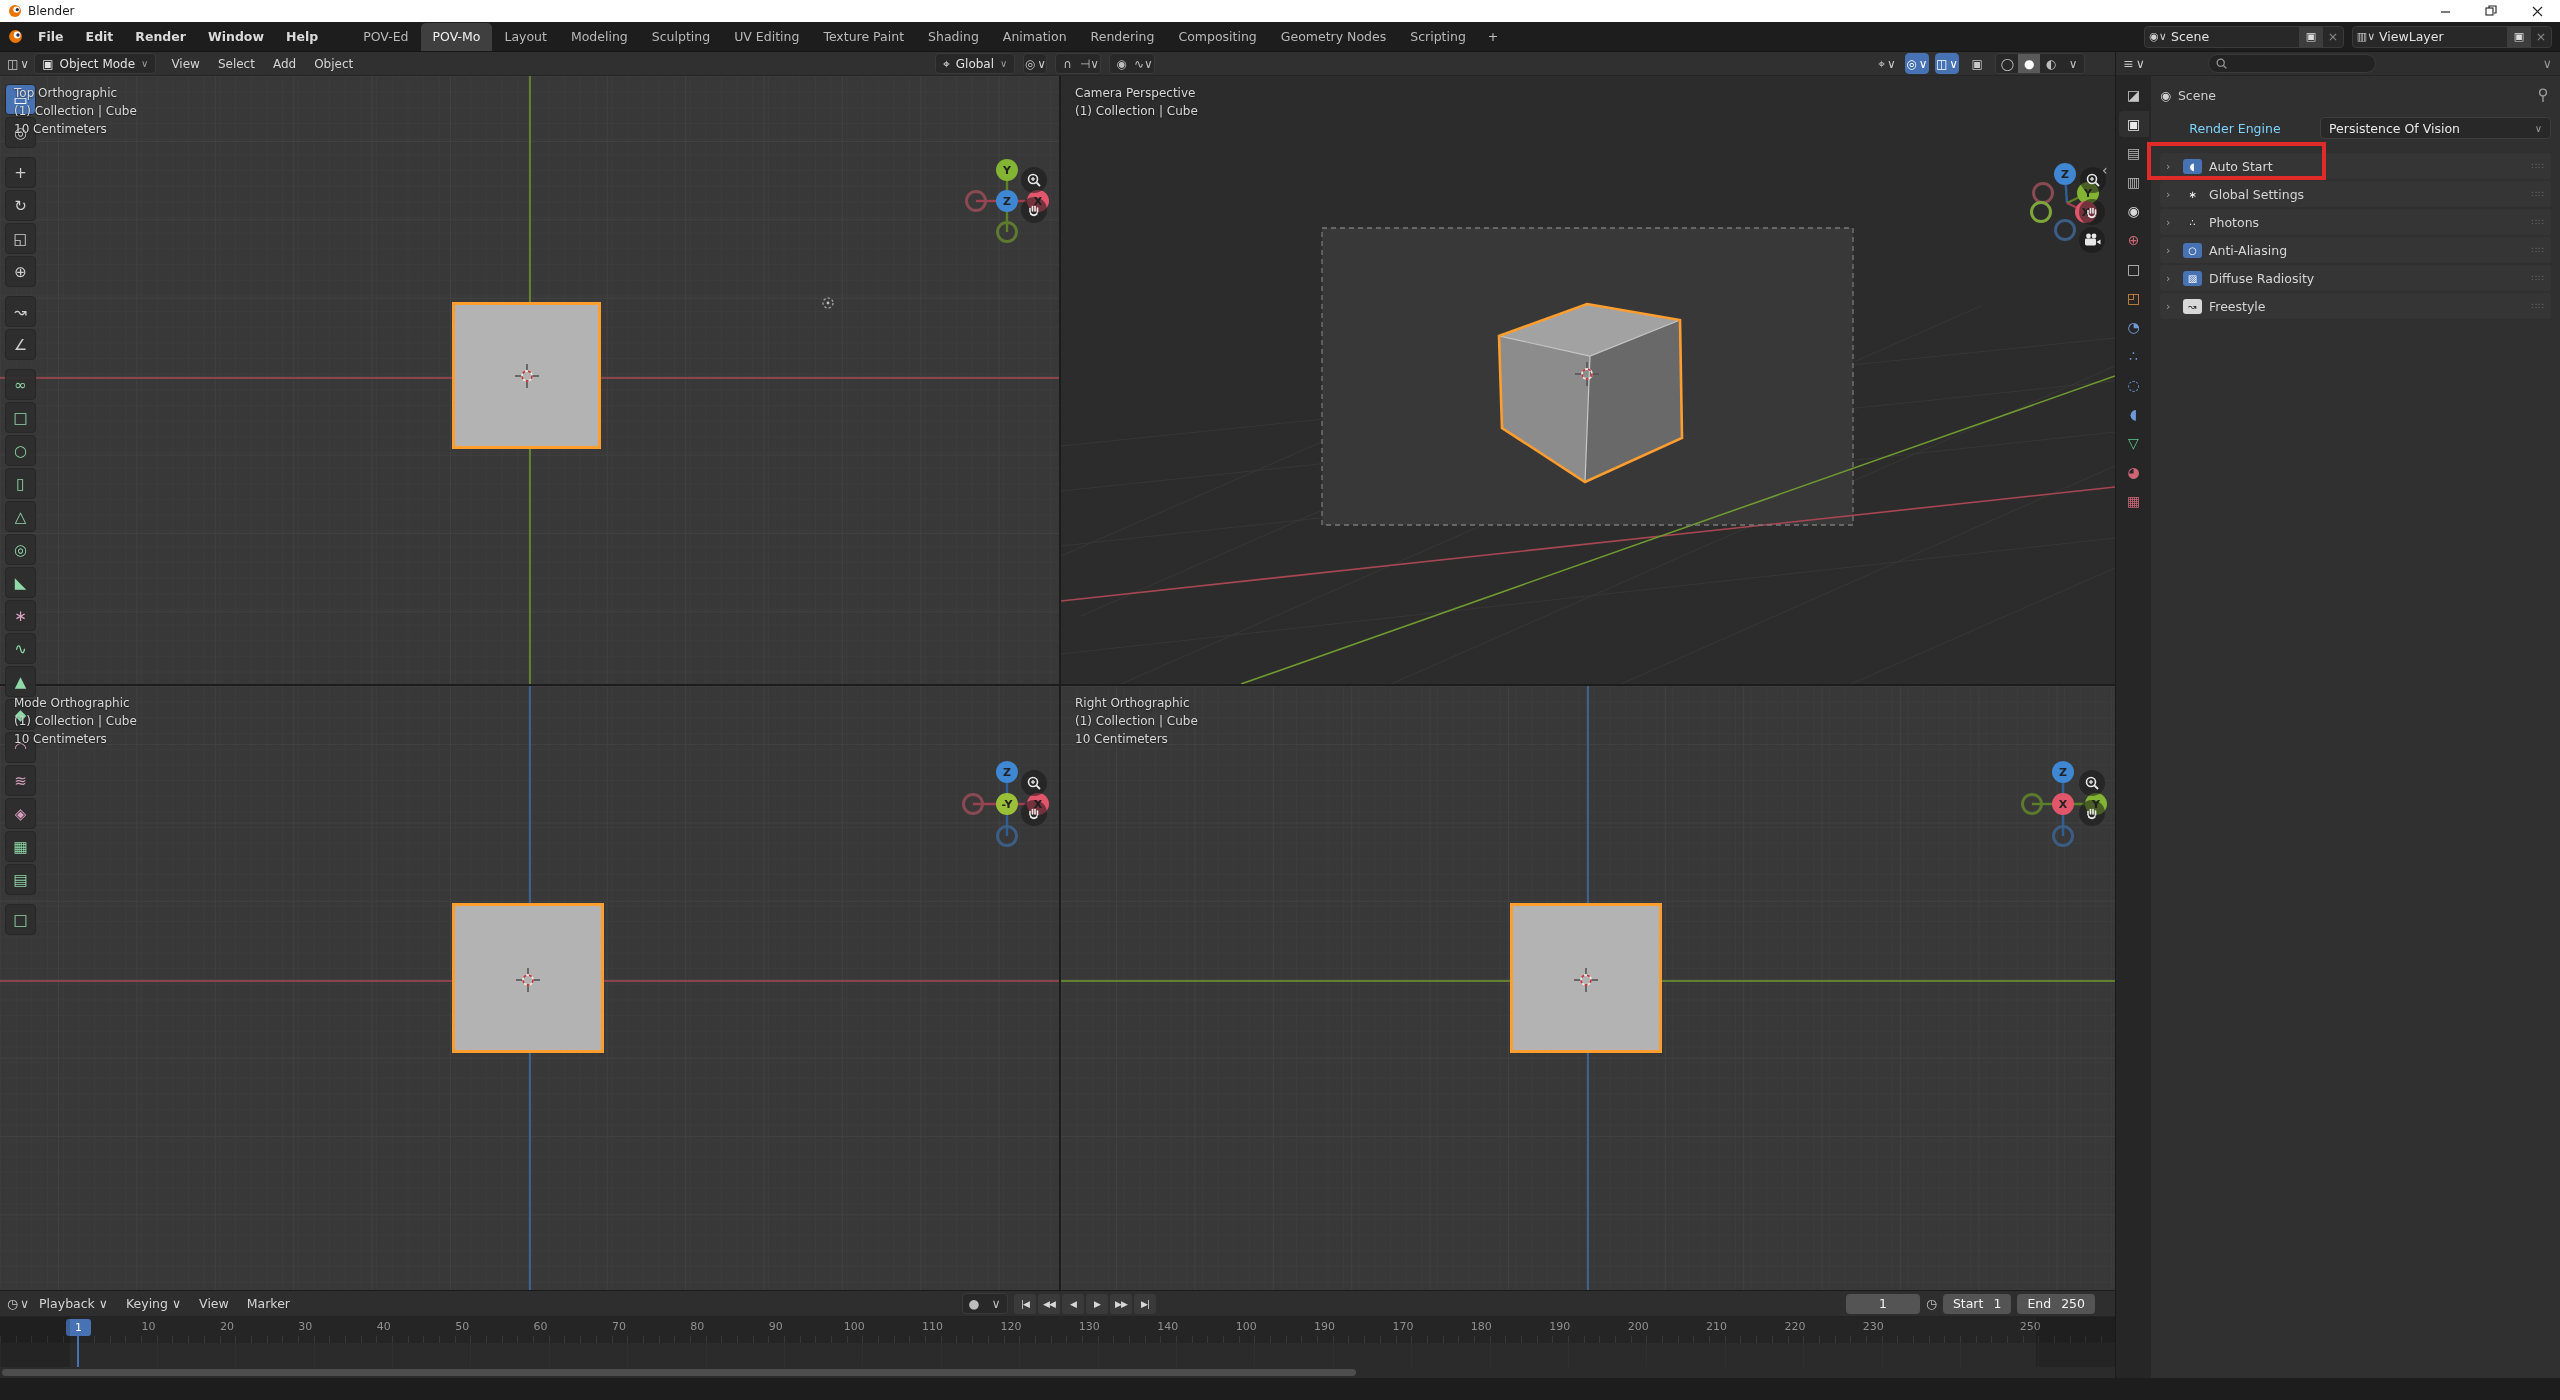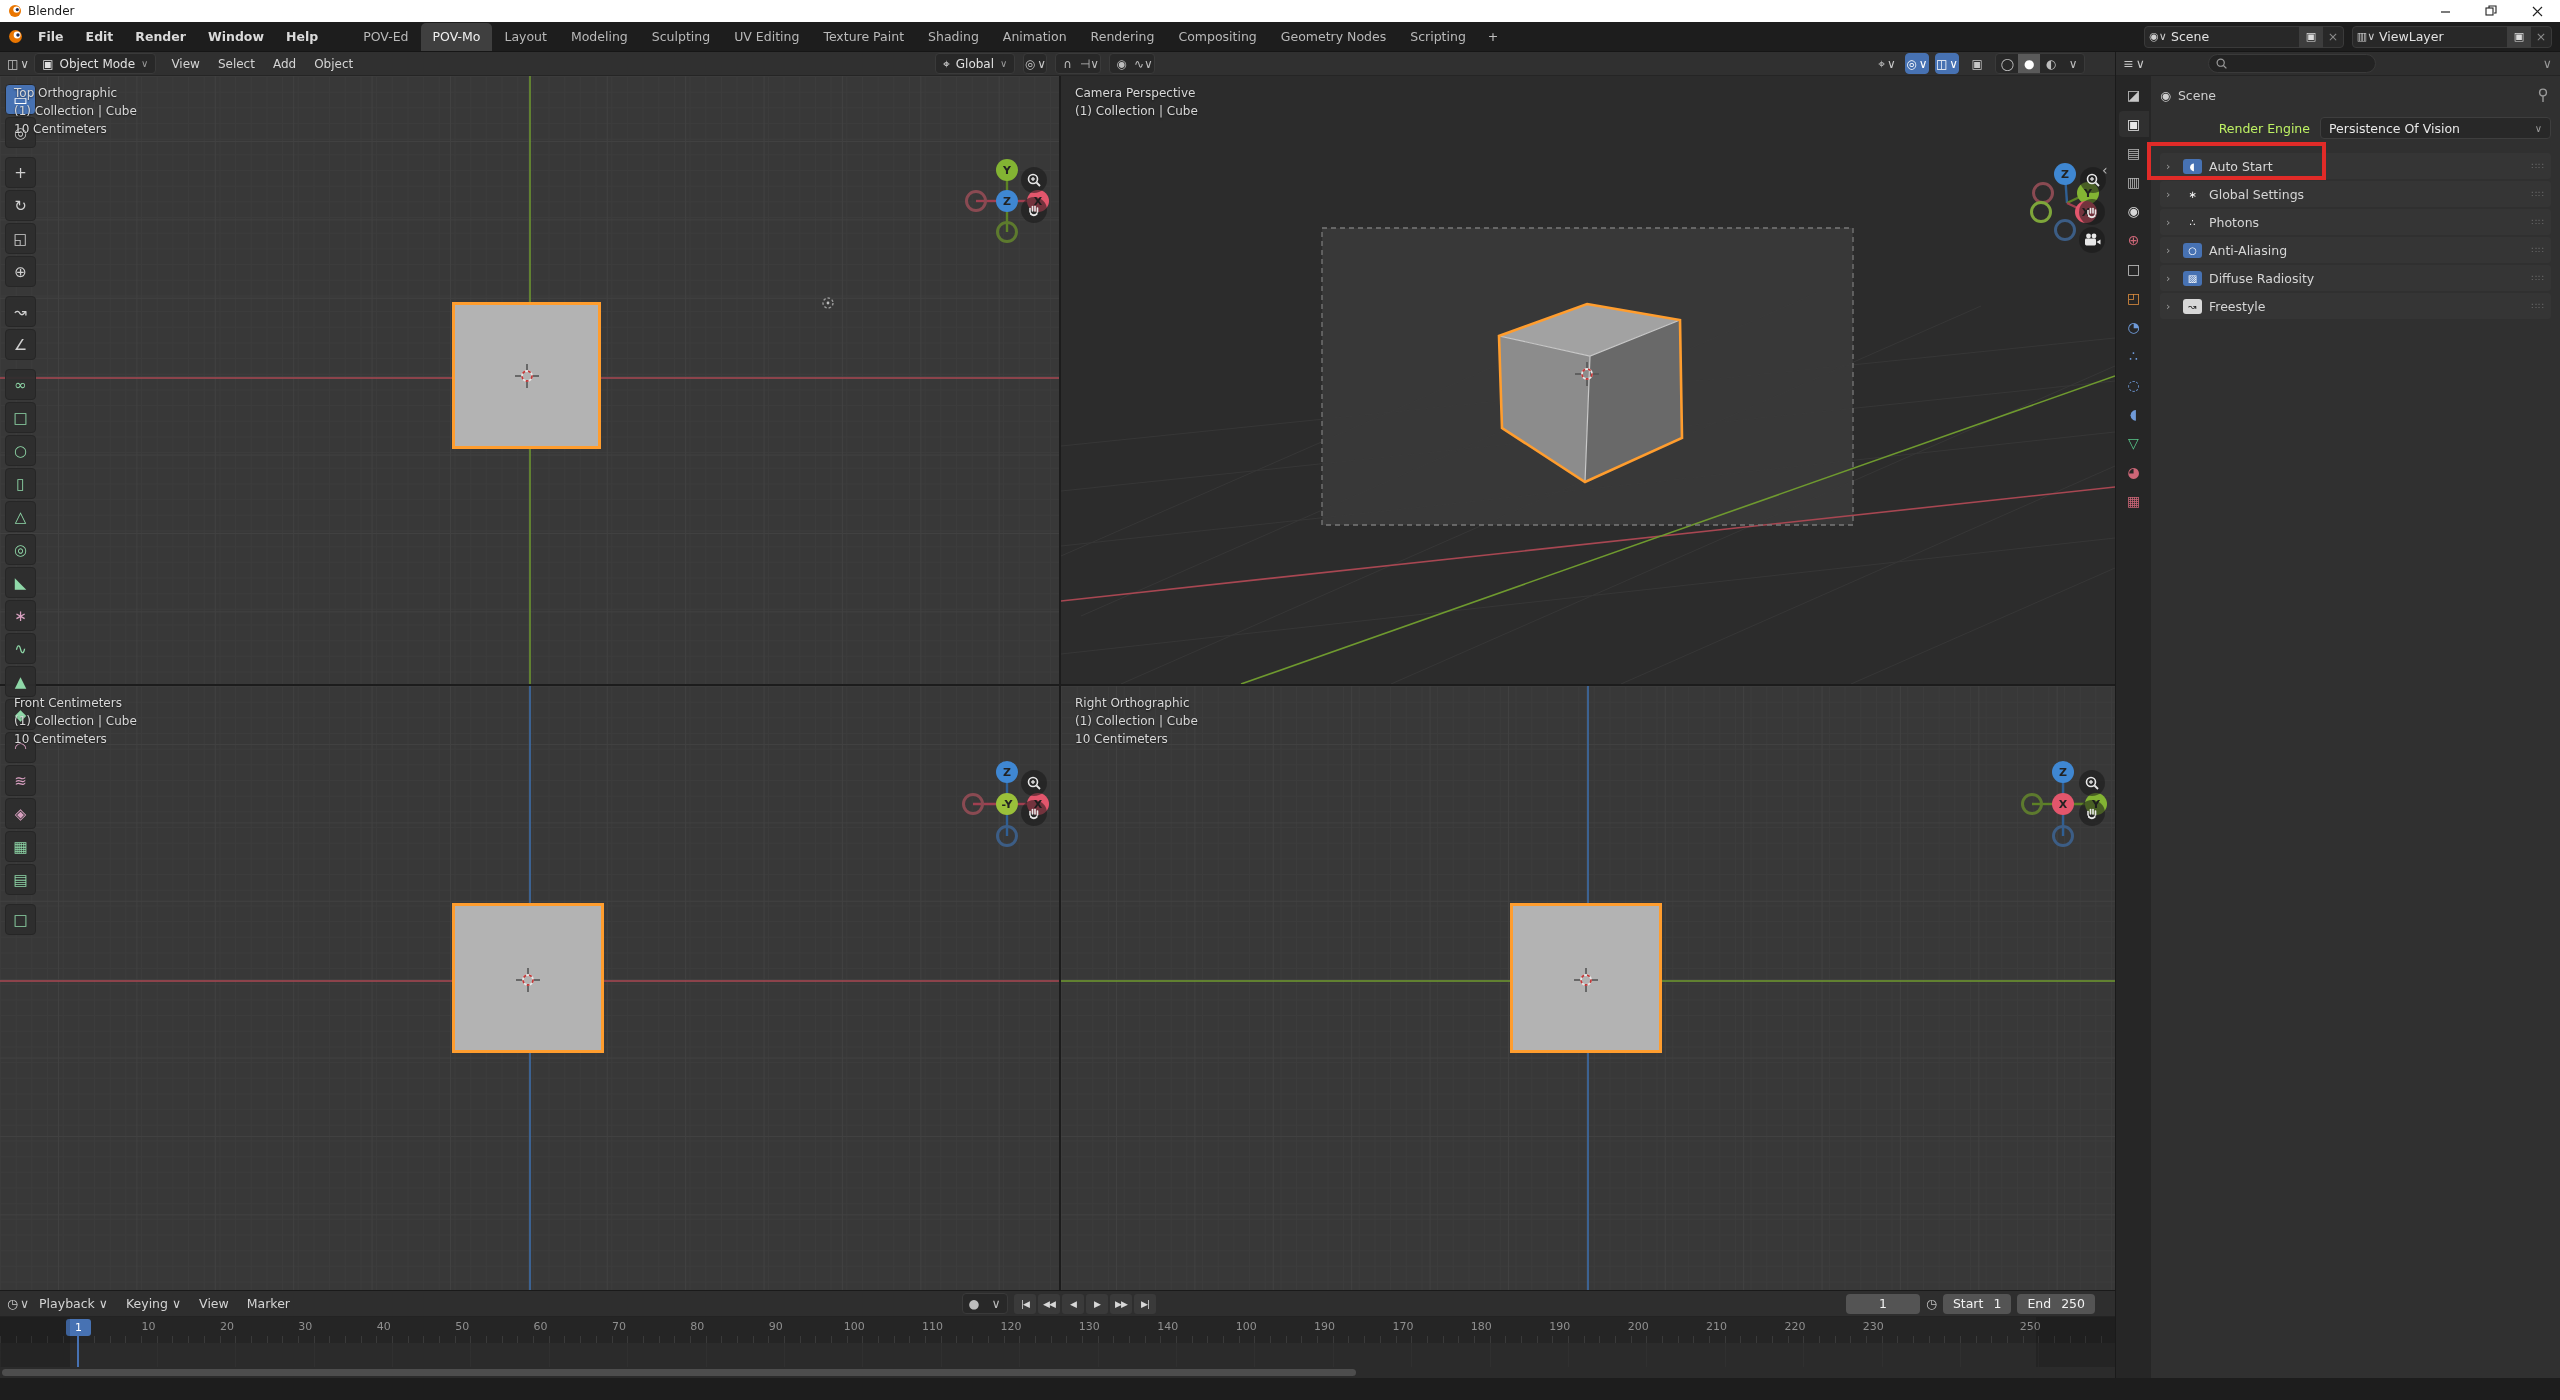--- a/index.html
+++ b/index.html
@@ -120,21 +120,21 @@
   #props-filter { position:absolute; right:8px; color:#9a9a9a; }
   #props-tabs { position:absolute; left:0; top:24px; width:35px; bottom:0; background:#262626;
     display:flex; flex-direction:column; align-items:center; padding-top:6px; gap:3px; }
   .ptab { width:30px; height:26px; display:flex; align-items:center; justify-content:center; font-size:14px;
     border-radius:4px 0 0 4px; }
   .ptab.active { background:#303030; }
   #props-content { position:absolute; left:35px; top:24px; right:0; bottom:0; padding:7px 9px; }
   #crumb-row { display:flex; align-items:center; gap:7px; height:24px; color:#cfcfcf; }
   #pin { margin-left:auto; }
   #engine-row { display:flex; align-items:center; margin:10px 0 14px 0; }
-  #engine-row .lbl { width:160px; text-align:right; padding-right:10px; color:#bef264; }
+  #engine-row .lbl { width:160px; text-align:center; padding-right:10px; color:#7dd3fc; }
   #engine-dd { flex:1; display:flex; align-items:center; background:#282828; border:1px solid #3e3e3e;
     border-radius:4px; height:22px; padding:0 8px; color:#e8e8e8; }
   #engine-dd .car { margin-left:auto; color:#9a9a9a; font-size:10px; }
   .panel-row { display:flex; align-items:center; height:26px; background:#353535; border-radius:3px;
     margin-bottom:2px; padding:0 6px; gap:7px; }
   .panel-row .chev { color:#9c9c9c; font-size:11px; width:10px; }
   .panel-row .pic { width:19px; height:15px; border-radius:3px; display:flex; align-items:center;
     justify-content:center; font-size:10px; color:#fff; }
   .panel-row .drag { margin-left:auto; color:#6e6e6e; font-size:9px; letter-spacing:1px; }
   #annot-box { position:absolute; left:31px; top:90px; width:179px; height:38px; border:4px solid #e12b28;
@@ -443,21 +443,21 @@
           <svg width="24" height="24" viewBox="0 0 24 24">
             <line x1="12" y1="0" x2="12" y2="7" stroke="#555" stroke-width="1.6"></line>
             <line x1="12" y1="17" x2="12" y2="24" stroke="#555" stroke-width="1.6"></line>
             <line x1="0" y1="12" x2="7" y2="12" stroke="#555" stroke-width="1.6"></line>
             <line x1="17" y1="12" x2="24" y2="12" stroke="#555" stroke-width="1.6"></line>
             <circle cx="12" cy="12" r="5" fill="none" stroke="#e8e8e8" stroke-width="1.8"></circle>
             <circle cx="12" cy="12" r="5" fill="none" stroke="#c23a3a" stroke-width="1.8" stroke-dasharray="3 3"></circle>
           </svg>
         </div>
         <div class="vp-label" style="left: 14px; top: 618px;">
-          <div>Front Centimeters</div>
+          <div>Mode Orthographic</div>
           <div>(1) Collection | Cube</div>
           <div>10 Centimeters</div>
         </div>
         <div class="gizmo" style="left: 952px; top: 673px;">
           <svg width="110" height="110" viewBox="0 0 110 110">
             <line x1="55" y1="55" x2="55" y2="23" stroke="#2f5f94" stroke-width="2.4"></line>
             <line x1="55" y1="55" x2="86" y2="55" stroke="#a03f50" stroke-width="2.4"></line>
             <line x1="55" y1="55" x2="21" y2="55" stroke="#a03f50" stroke-width="2.4"></line>
             <line x1="55" y1="55" x2="55" y2="87" stroke="#2f5f94" stroke-width="2.4"></line>
           </svg>

